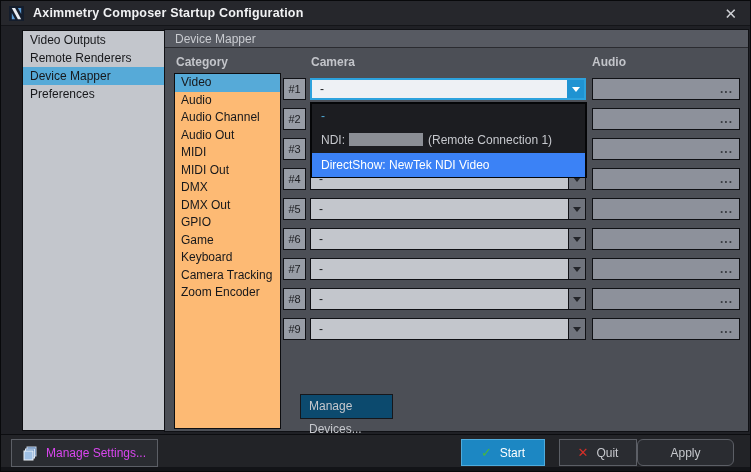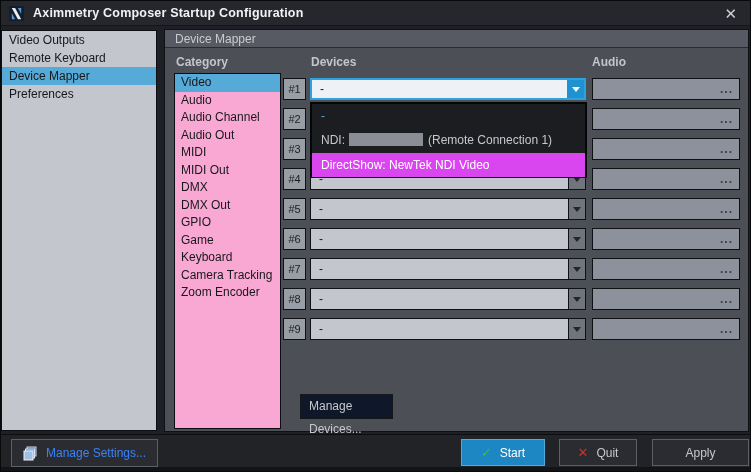--- a/index.html
+++ b/index.html
@@ -17,21 +17,21 @@
     border-bottom: 1px solid #141519;
   }
   .app-icon { width: 15px; height: 15px; margin: 0 9px 0 8px; flex: 0 0 auto; }
   .title-text { color: #f1f2f4; font-weight: bold; font-size: 12.5px; letter-spacing: .2px; }
   .close-btn {
     margin-left: auto; margin-right: 13px; color: #cfd1d5;
     font-size: 15px; line-height: 15px; cursor: default; font-weight: bold;
   }
   
   .sidebar-list {
-    position: absolute; left: 0; top: 29px; width: 156px; height: 401px;
+    position: absolute; left: 21px; top: 29px; width: 156px; height: 401px;
     background: #c3c6cc; border: 1px solid #0d0e11;
   }
   .sidebar-list .list-item {
     height: 18px; line-height: 18px; padding-left: 7px;
     color: #17181b; white-space: nowrap; overflow: hidden;
   }
   .sidebar-list .list-item.selected { background: #56aad8; }
   
   .panel {
     position: absolute; left: 163px; top: 28px; width: 585px; height: 403px;
@@ -40,21 +40,21 @@
   .panel-header {
     height: 18px; line-height: 18px; background: #575a62; color: #c9cbd0;
     padding-left: 10px; border-bottom: 1px solid #2a2b30;
   }
   .col-label { position: absolute; color: #c3c5ca; top: 25px; font-weight: bold; }
   .col-label.category { left: 11px; }
   .col-label.devices  { left: 146px; }
   .col-label.mode     { left: 427px; }
   .category-list {
     position: absolute; left: 9px; top: 43px; width: 107px; height: 356px;
-    background: #f9a8d4; border: 1px solid #0d0e11;
+    background: #fdba74; border: 1px solid #0d0e11;
   }
   .category-list .list-item {
     height: 17.5px; line-height: 17.5px; padding-left: 6px;
     color: #17181b; white-space: nowrap; overflow: hidden;
   }
   .category-list .list-item.selected { background: #56aad8; }
   
   .device-row { position: absolute; left: 0; height: 22px; width: 100%; }
   .index-badge {
     position: absolute; left: 118px; top: 0; width: 23px; height: 22px;
@@ -85,77 +85,77 @@
   }
   .mode-dots { color: #393c42; font-weight: bold; padding-right: 6px; letter-spacing: 1px; line-height: 10px; }
   
   .dropdown-popup {
     position: absolute; left: 145px; top: 72px; width: 277px; height: 76px;
     background: #1c1d21; border: 2px solid #050608; z-index: 10;
   }
   .dd-item { height: 24px; line-height: 24px; padding-left: 9px; white-space: nowrap; overflow: hidden; }
   .dd-item.accent { color: #4fa8d4; }
   .dd-item.plain  { color: #c6c8cd; height: 25px; line-height: 25px; }
-  .dd-item.highlighted { background: #d946ef; color: #ffffff; }
+  .dd-item.highlighted { background: #3b82f6; color: #ffffff; }
   .redacted-box {
     display: inline-block; width: 74px; height: 13px; background: #8b8e95;
     vertical-align: middle; margin: 0 5px 2px 4px;
   }
   
   .manage-devices-btn {
     position: absolute; left: 135px; top: 364px; width: 93px; height: 25px;
-    background: #0f172a; border: 1px solid #16171b; color: #c6c8cd;
+    background: #0c4a6e; border: 1px solid #16171b; color: #c6c8cd;
     line-height: 23px; padding-left: 8px;
   }
   
   .footer {
     position: absolute; left: 0; top: 433px; width: 100%; height: 35px;
     background: #222327; border-top: 1px solid #0c0d10;
   }
   .bottom-edge { position: absolute; left: 0; bottom: 0; width: 100%; height: 4px; background: #131418; }
   .btn {
     position: absolute; top: 4px; height: 27px;
     background: #2a2c31; border: 1px solid #5c5f66; color: #c6c8cd;
     display: flex; align-items: center; justify-content: center; gap: 8px;
   }
   .btn .icon-glyph { font-weight: bold; font-size: 13px; }
-  .manage-settings { left: 10px; width: 147px; height: 28px; color: #3b82f6; }
+  .manage-settings { left: 10px; width: 147px; height: 28px; color: #d946ef; }
   .start-btn { left: 460px; width: 84px; background: #1c87c3; border-color: #4fabdc; color: #ffffff; }
   .start-btn .icon-glyph { color: #49b83c; }
   .quit-btn { left: 558px; width: 78px; }
   .quit-btn .icon-glyph { color: #d42f28; }
-  .apply-btn { left: 651px; width: 97px; }
+  .apply-btn { left: 636px; width: 97px; border-radius: 6px; }
 </style>
 </head>
 <body>
 
 <div class="window">
 
   <div class="titlebar">
     <svg class="app-icon" viewBox="0 0 16 16">
       <rect width="16" height="16" fill="#141d2c"></rect>
       <polygon points="3,2 6.5,2 13,14 9.5,14" fill="#e8ecf2"></polygon>
       <polygon points="9.5,2 13,2 13,8.5" fill="#5b9bd5"></polygon>
       <polygon points="3,7.5 3,14 6.5,14" fill="#5b9bd5"></polygon>
     </svg>
     <span class="title-text">Aximmetry Composer Startup Configuration</span>
     <span class="close-btn">✕</span>
   </div>
 
   <div class="sidebar-list">
       <div class="list-item">Video Outputs</div>
-      <div class="list-item">Remote Keyboard</div>
+      <div class="list-item">Remote Renderers</div>
       <div class="list-item selected">Device Mapper</div>
       <div class="list-item">Preferences</div>
     </div>
 
   <div class="panel">
     <div class="panel-header">Device Mapper</div>
     <div class="col-label category">Category</div>
-    <div class="col-label devices">Devices</div>
+    <div class="col-label devices">Camera</div>
     <div class="col-label mode">Audio</div>
 
     <div class="category-list">
         <div class="list-item selected">Video</div>
         <div class="list-item">Audio</div>
         <div class="list-item">Audio Channel</div>
         <div class="list-item">Audio Out</div>
         <div class="list-item">MIDI</div>
         <div class="list-item">MIDI Out</div>
         <div class="list-item">DMX</div>

